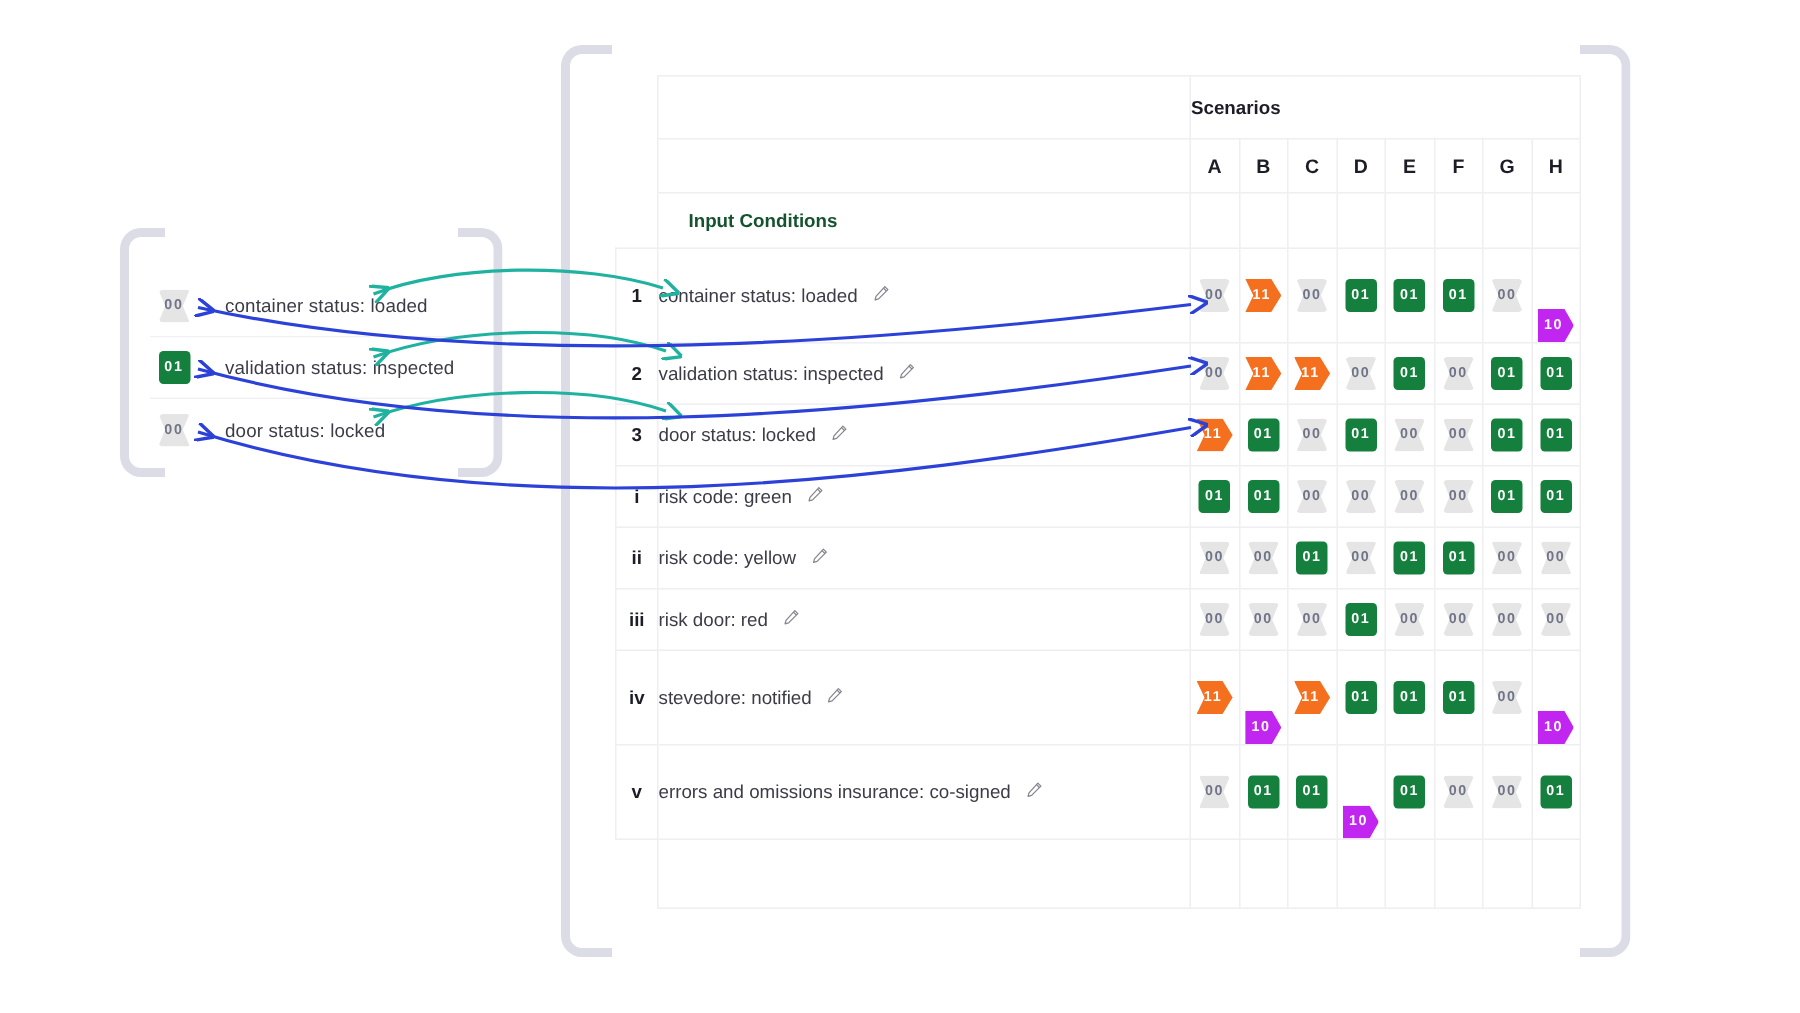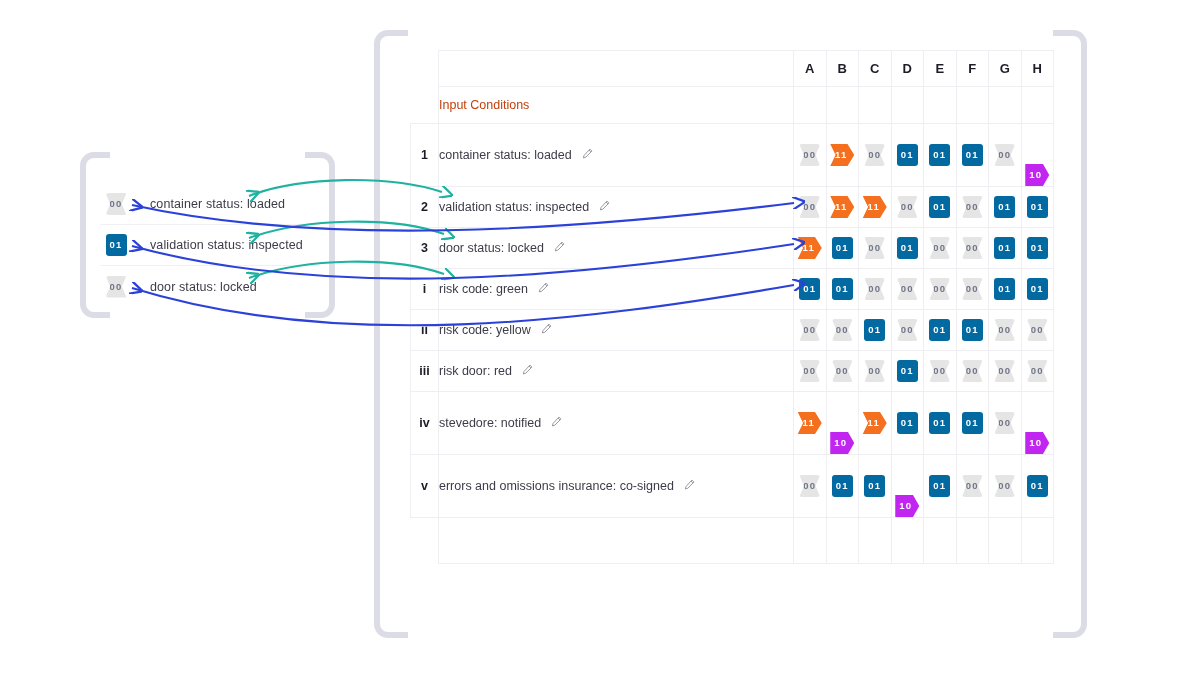--- a/index.html
+++ b/index.html
@@ -49,21 +49,21 @@
   table.dt td, table.dt th { border: 1px solid #eeeef3; padding: 0; vertical-align: middle; }
   table.dt td.blankcol, table.dt th.blankcol { border-left: none; border-right: none; border-top:none; border-bottom:none; }
 
   col.c-idx   { width: 28px; }
   col.c-label { width: 355px; }
   col.c-sc    { width: 32.5px; }
   col.c-tail  { width: 22px; }
 
   .idx-cell  { text-align: center; font-size: 12.5px; font-weight: 700; color: #1d1d28; }
   .lbl-cell  { padding-left: 14px; font-size: 12.5px; color: #3c3c48; white-space: nowrap; }
-  .lbl-cell.section { font-weight: 400; color: #c2410c; font-size: 12.5px; }
+  .lbl-cell.section { font-weight: 700; color: #14532d; font-size: 12.5px; padding-left: 20px; }
   .sc-cell   { text-align: center; }
   .scen-title { font-size: 12.5px; font-weight: 700; color:#1d1d28; padding-left: 10px; white-space: nowrap; }
   .scen-hdr  { text-align:center; font-size: 13px; font-weight: 700; color: #1d1d28; }
 
   tr.h-top  td, tr.h-top  th { height: 42px; }
   tr.h-col  td, tr.h-col  th { height: 36px; }
   tr.h-sect td { height: 37px; }
   tr.h-data td { height: 41px; }
   tr.h-pad  td { height: 46px; }
 
@@ -74,21 +74,21 @@
     font-size: 9.5px; font-weight: 700; letter-spacing: 1.2px;
     line-height: 1; position: relative; top: 0;
   }
   .badge.t00 {
     background: #e5e5e5; color: #707487; border-radius: 3px;
     clip-path: polygon(0% 0%, 100% 0%, 100% 100%, 0% 100%, 18% 50%);
     -webkit-clip-path: polygon(0% 0%, 100% 0%, 78% 50%, 100% 100%, 0% 100%, 22% 50%);
             clip-path: polygon(0% 0%, 100% 0%, 78% 50%, 100% 100%, 0% 100%, 22% 50%);
   }
   .badge.t01 {
-    background: #0369a1; color: #ffffff; border-radius: 3px;
+    background: #15803d; color: #ffffff; border-radius: 3px;
   }
   .badge.t11 {
     background: #f4701f; color: #ffffff; width: 24px;
     -webkit-clip-path: polygon(0% 0%, 72% 0%, 100% 50%, 72% 100%, 0% 100%, 22% 50%);
             clip-path: polygon(0% 0%, 72% 0%, 100% 50%, 72% 100%, 0% 100%, 22% 50%);
     padding-right: 2px;
   }
   .badge.t10 {
     background: #c026f0; color: #ffffff; width: 24px;
     -webkit-clip-path: polygon(0% 0%, 74% 0%, 100% 50%, 74% 100%, 0% 100%);
@@ -142,20 +142,26 @@
           <col class="c-sc">
           <col class="c-sc">
           <col class="c-sc">
         <col class="c-sc">
           <col class="c-sc">
           <col class="c-sc">
           <col class="c-sc">
         <col class="c-tail">
       </colgroup>
       <tbody id="dt-body">
+          <tr class="h-top">
+            <td class="blankcol"></td>
+            <td></td>
+            <td class="scen-title" colspan="8">Scenarios</td>
+            <td class="blankcol"></td>
+          </tr>
           <tr class="h-col">
             <td class="blankcol"></td>
             <td></td>
             <td class="scen-hdr">A</td>
             <td class="scen-hdr">B</td>
             <td class="scen-hdr">C</td>
             <td class="scen-hdr">D</td>
             <td class="scen-hdr">E</td>
             <td class="scen-hdr">F</td>
             <td class="scen-hdr">G</td>

